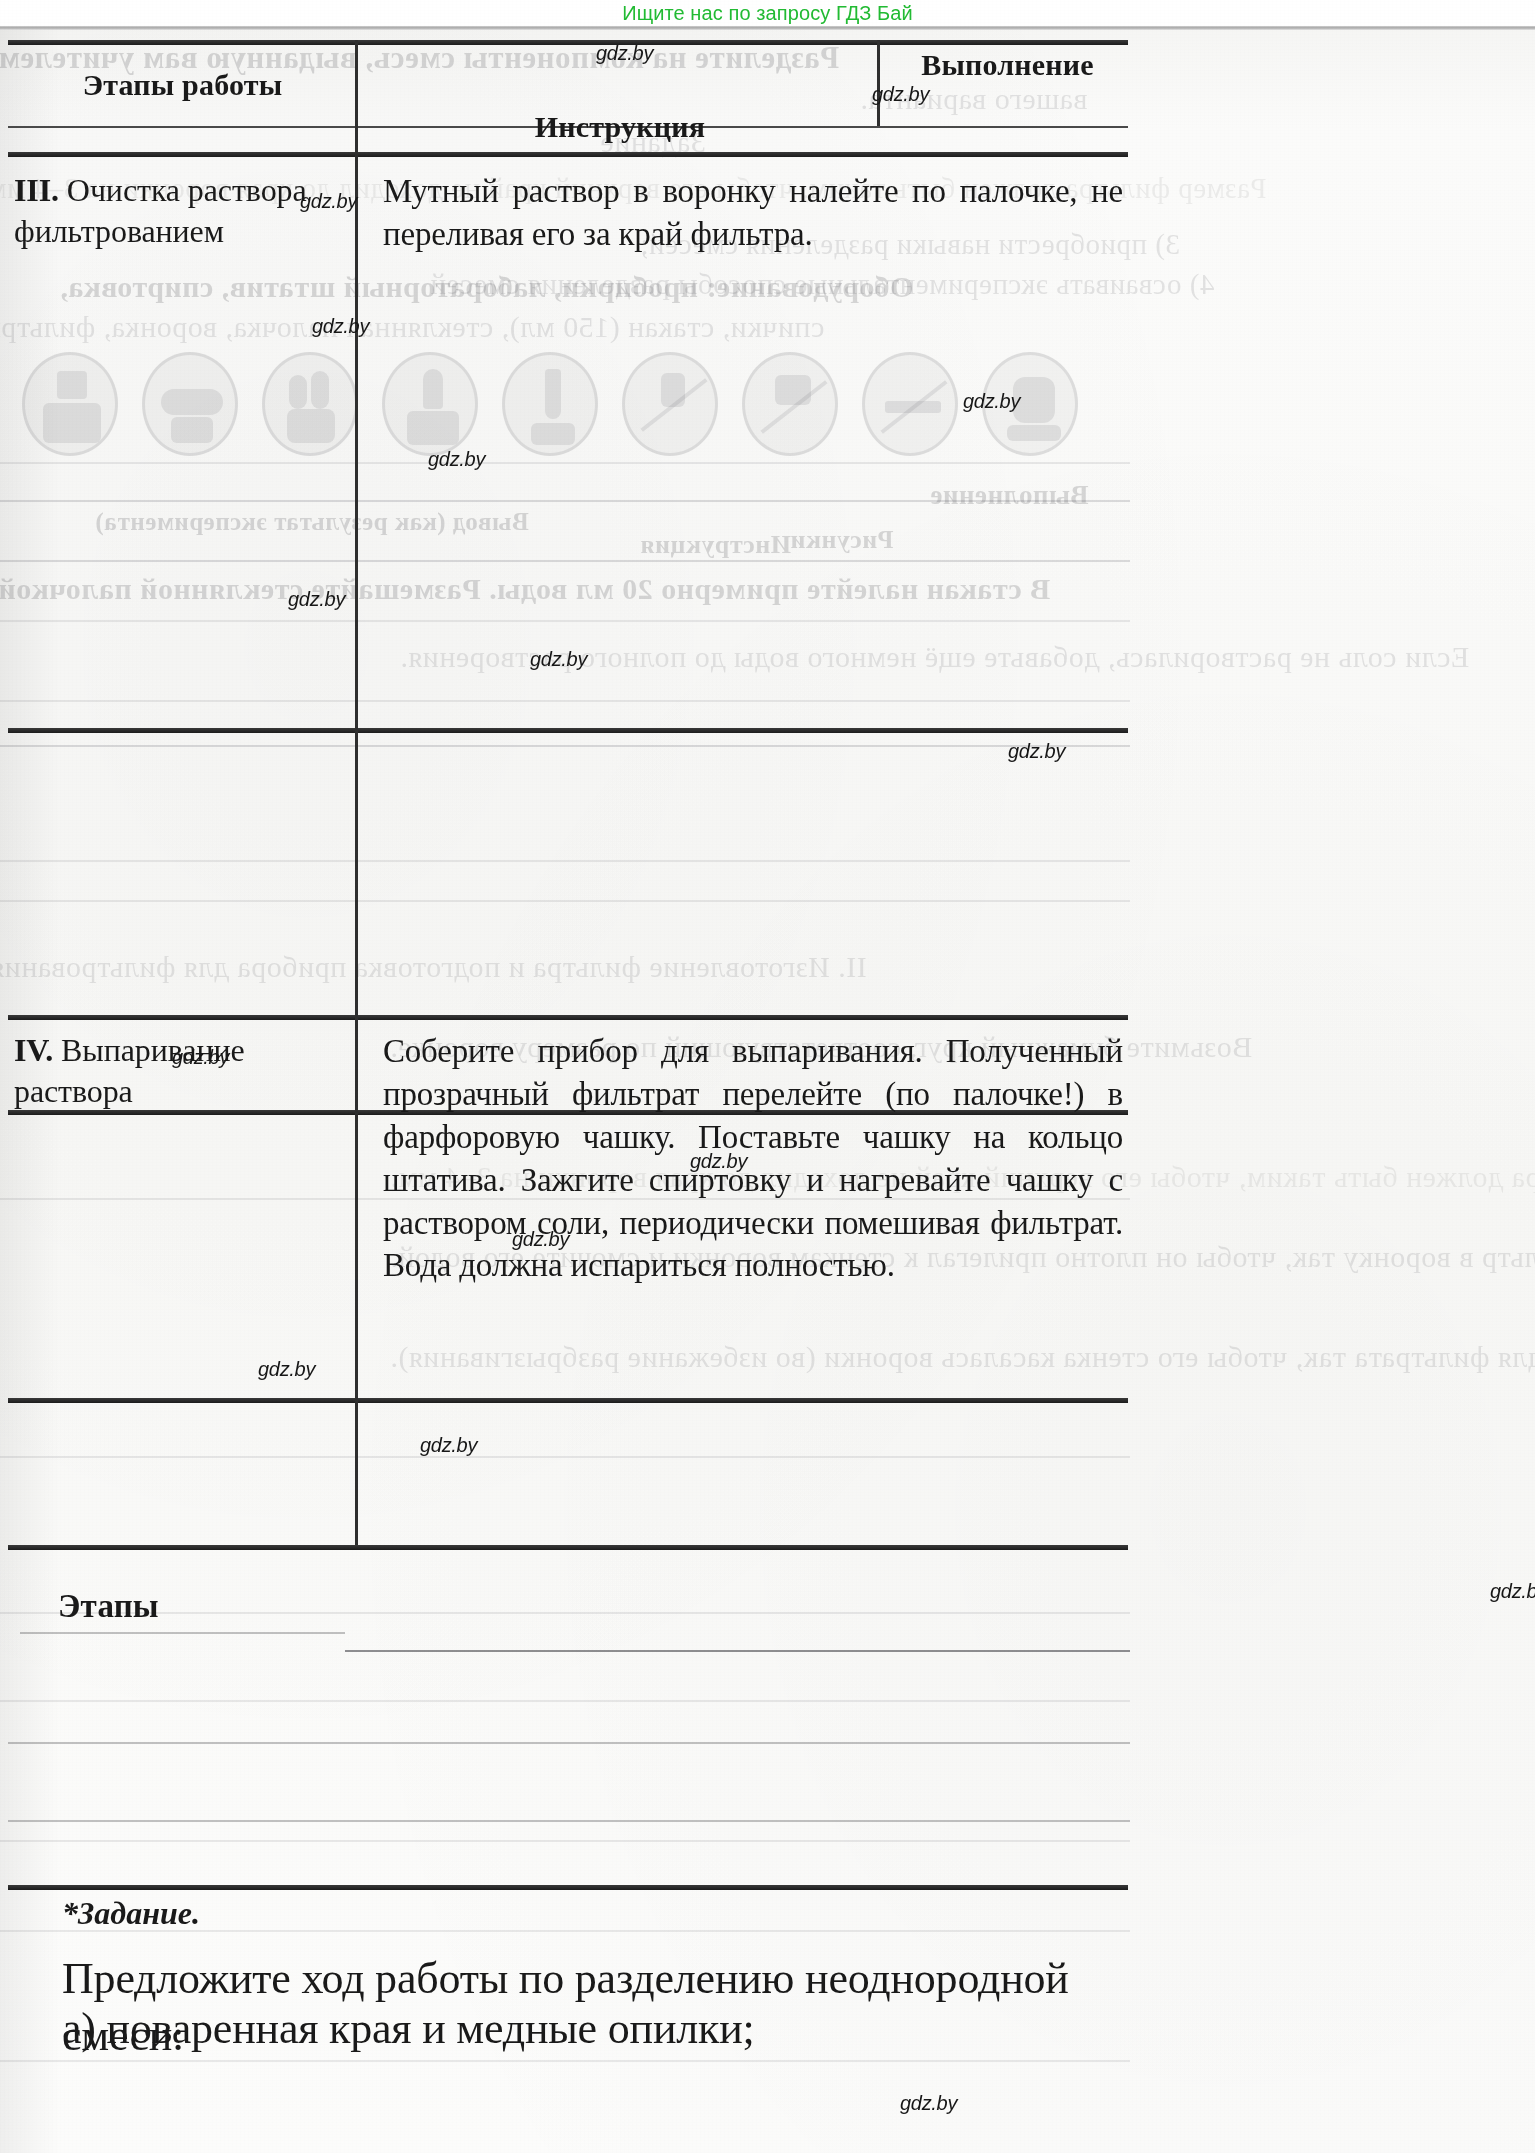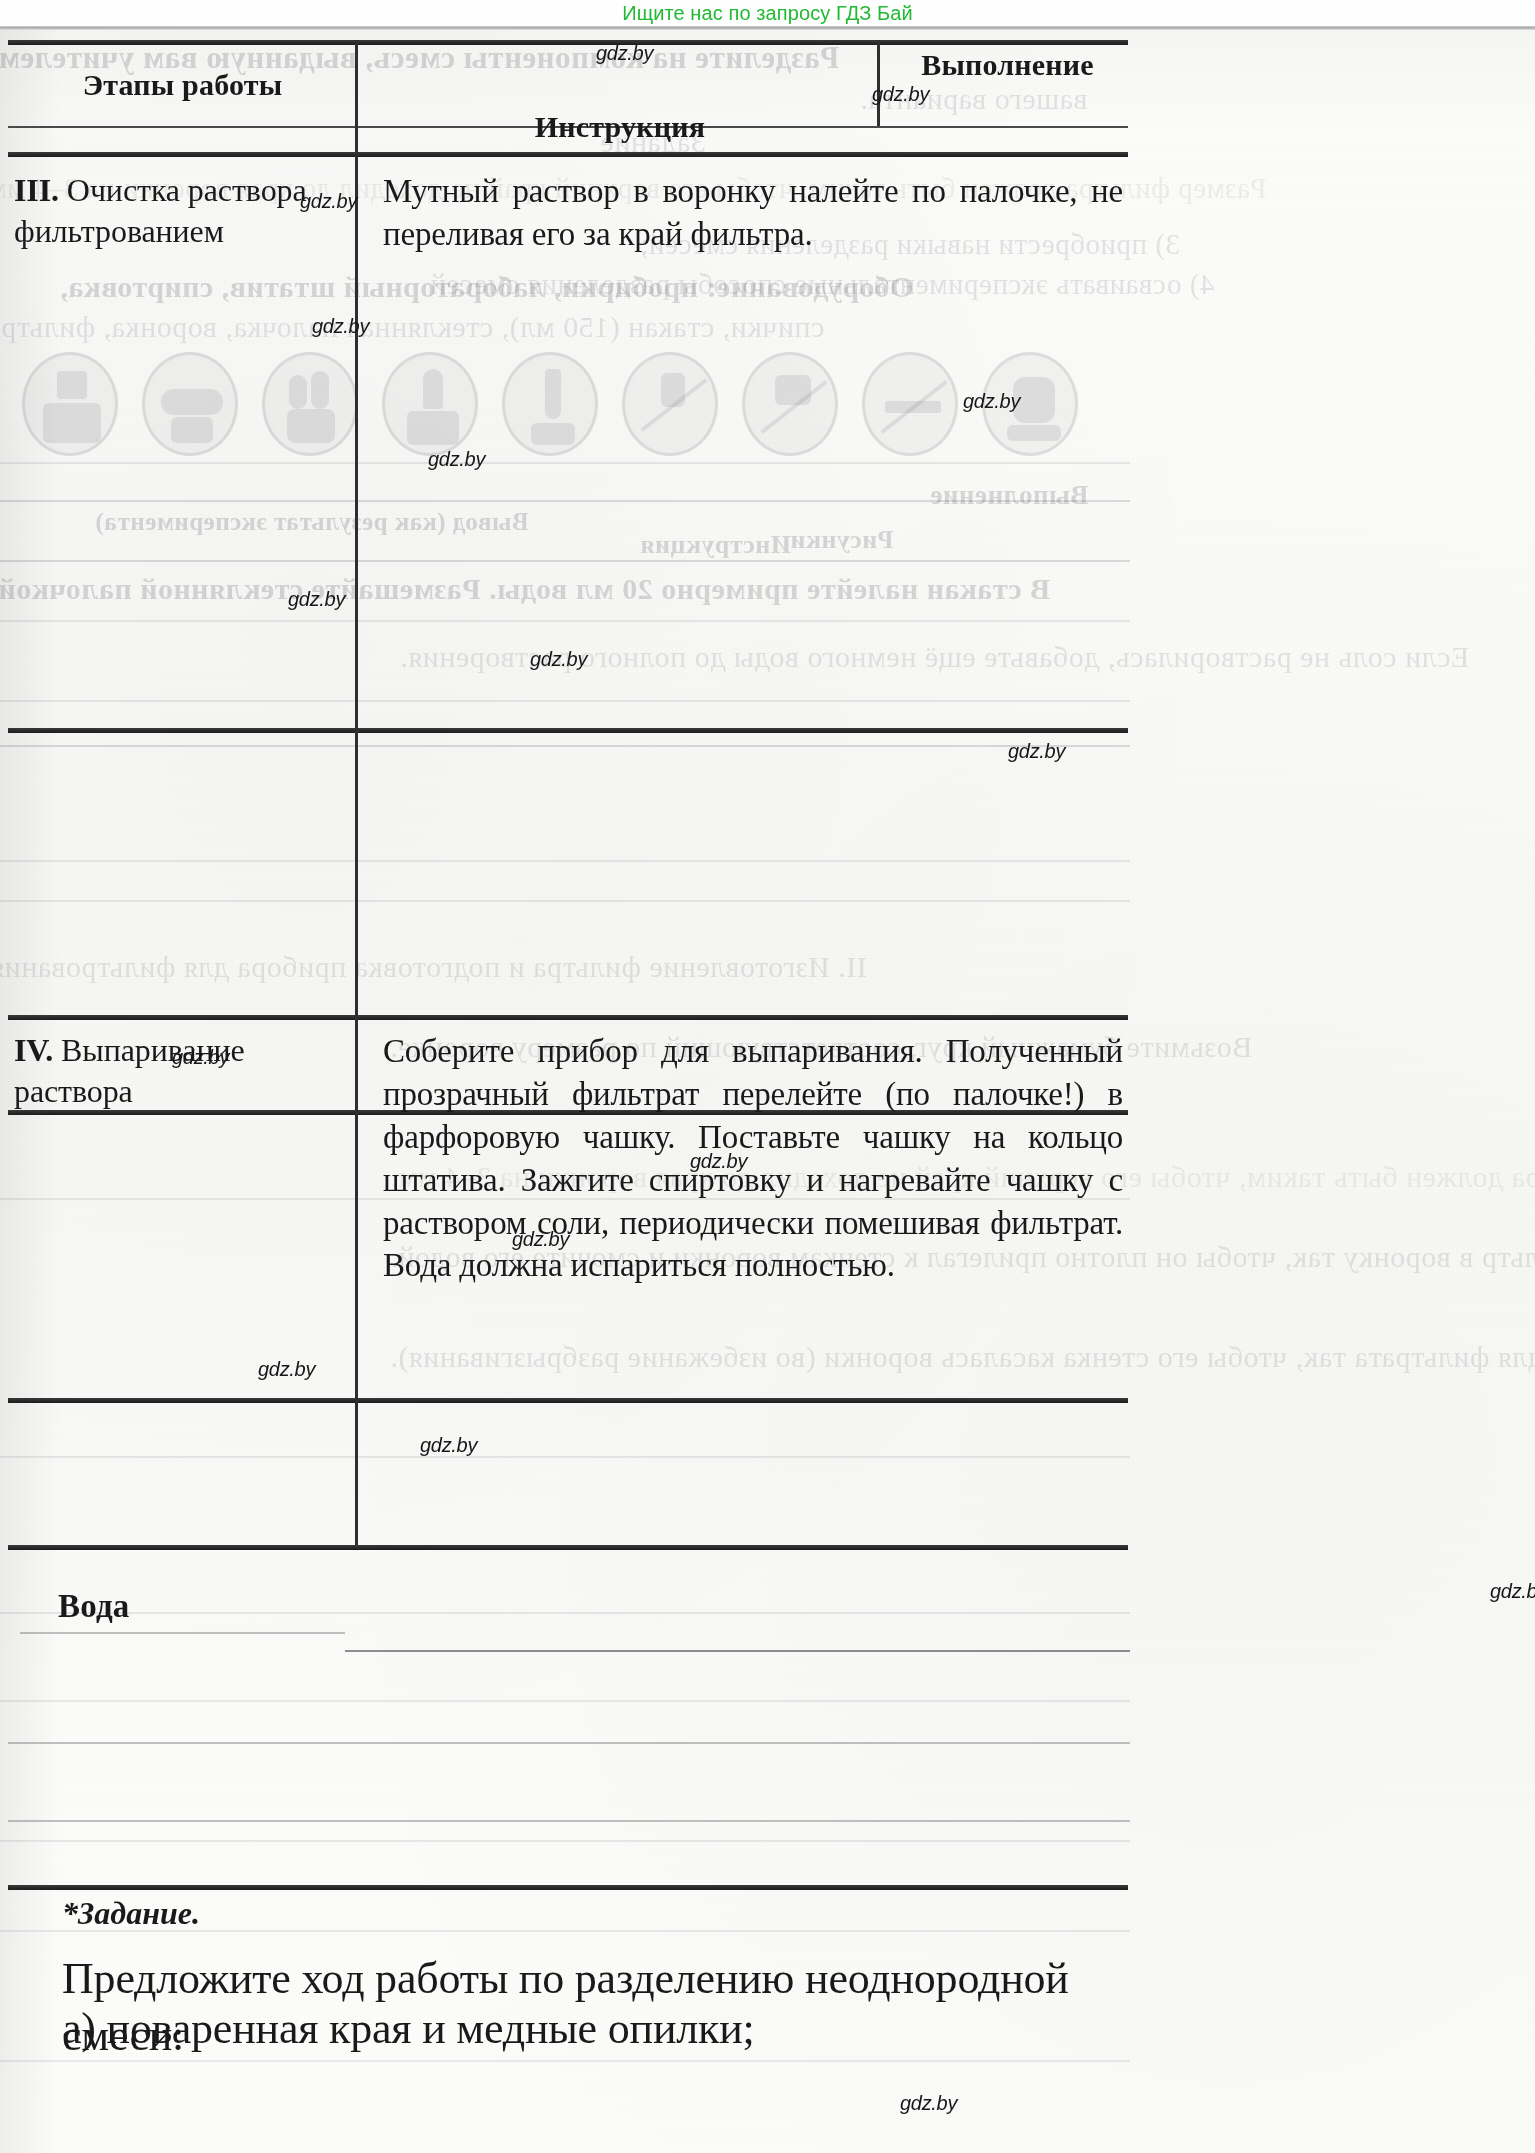--- a/index.html
+++ b/index.html
@@ -277,21 +277,21 @@
     <div class="cell stage-title" style="left:14px; top:140px; width:335px;">
       <b>III.</b><span> Очистка раст­вора фильтрова­нием</span>
     </div>
     <div class="cell instr" style="left:383px; top:140px; width:740px;">Мутный раствор в воронку налейте по па­лочке, не переливая его за край фильтра.</div>
 
     <div class="cell stage-title" style="left:14px; top:1000px; width:335px;">
       <b>IV.</b><span> Выпаривание раствора</span>
     </div>
     <div class="cell instr" style="left:383px; top:1000px; width:740px;">Соберите прибор для выпаривания. Полученный прозрачный фильтрат пере­лейте (по палочке!) в фарфоровую чашку. Поставьте чашку на кольцо штатива. Зажгите спиртовку и нагревайте чашку с раствором соли, периодически помешивая фильтрат. Вода должна испариться полно­стью.</div>
 
-    <div class="cell vyvod" style="left:58px; top:1558px;">Вода</div>
+    <div class="cell vyvod" style="left:58px; top:1558px;">Этапы</div>
 
     <div class="ansline f" style="left:20px; top:1602px; width:325px;"></div>
     <div class="ansline" style="left:345px; top:1620px; width:785px;"></div>
     <div class="ansline f" style="left:8px;  top:1712px; width:1122px;"></div>
     <div class="ansline f" style="left:8px;  top:1790px; width:1122px;"></div>
   </div>
 
   <div>
     <div class="cell task-star" style="left:62px; top:1895px;">
       <span>*</span><span>Задание.</span>

